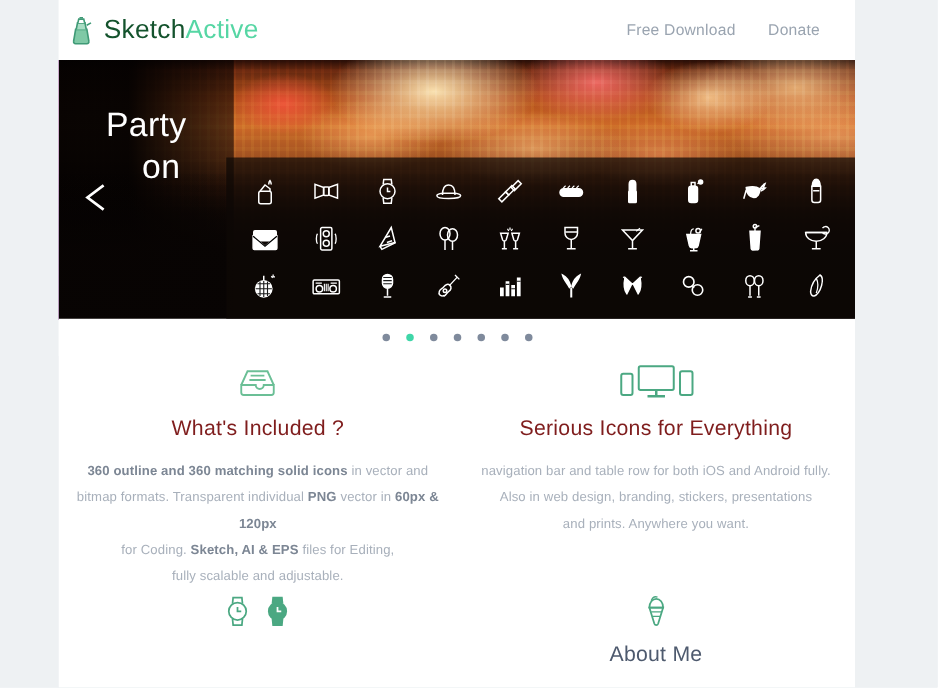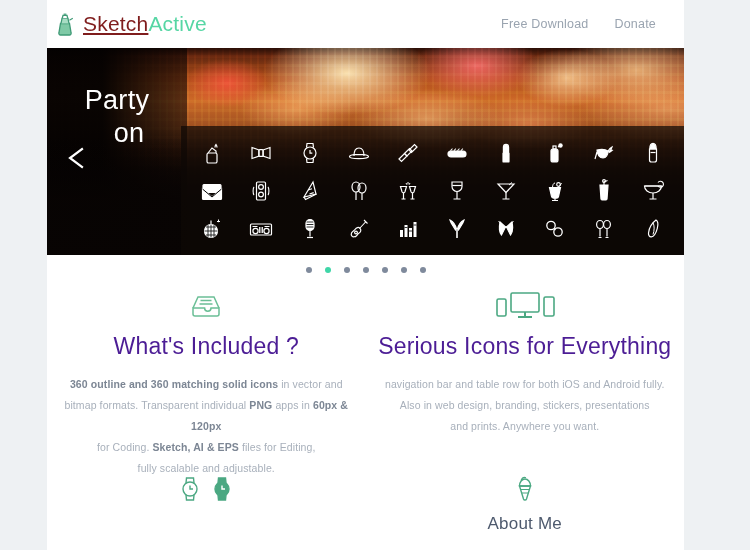--- a/index.html
+++ b/index.html
@@ -36,21 +36,21 @@
     align-items: center;
     margin-left: 7px;
   }
   .brand-icon { width: 22px; height: 26px; display: block; }
   .brand-text {
     font-size: 21px;
     letter-spacing: 0.2px;
     margin-left: 7px;
     font-weight: 400;
   }
-  .brand-a { color: #7f1d1d; text-decoration: underline; }
+  .brand-a { color: #14532d; }
   .brand-b { color: #56d6a4; }
 
   .nav {
     margin-left: auto;
     margin-right: 28px;
     display: flex;
     align-items: flex-start;
     gap: 26px;
   }
   .nav a {
@@ -167,22 +167,22 @@
     width: 637px;
     display: flex;
   }
   .feature {
     width: 50%;
     text-align: center;
     padding: 0 12px;
   }
   .feat-icon { height: 42px; display: flex; align-items: center; justify-content: center; }
   .feat-title {
-    color: #4c1d95;
-    font-size: 23px;
+    color: #7f1d1d;
+    font-size: 17px;
     font-weight: 400;
     margin-top: 6px;
     letter-spacing: 0.2px;
   }
   .feat-body {
     margin-top: 14px;
     color: #a8b0bb;
     font-size: 10.5px;
     line-height: 2.0;
     letter-spacing: 0.1px;
@@ -493,21 +493,21 @@
       <div class="feat-icon">
         <svg width="38" height="32" viewBox="0 0 38 32" fill="none" stroke="#6bbf96" stroke-width="1.5">
           <path d="M6 18 L11 7 h16 l5 11"></path>
           <path d="M6 18v6a2 2 0 0 0 2 2h22a2 2 0 0 0 2-2v-6h-8a3.2 3.2 0 0 1-6.4 0H6z"></path>
           <path d="M13.5 10.5h11M12.5 14h13"></path>
         </svg>
       </div>
       <div class="feat-title">What's Included ?</div>
       <div class="feat-body">
         <div><b>360 outline and 360 matching solid icons</b><span> in vector and</span></div>
-        <div><span>bitmap formats. Transparent individual </span><b>PNG</b><span> apps in </span><b>60px &amp; 120px</b></div>
+        <div><span>bitmap formats. Transparent individual </span><b>PNG</b><span> vector in </span><b>60px &amp; 120px</b></div>
         <div><span>for Coding. </span><b>Sketch, AI &amp; EPS</b><span> files for Editing,</span></div>
         <div><span>fully scalable and adjustable.</span></div>
       </div>
     </div>
 
     <div class="feature">
       <div class="feat-icon">
         <svg width="62" height="32" viewBox="0 0 62 32" fill="none" stroke="#4ba882" stroke-width="1.6">
           <rect x="3" y="9" width="9" height="17" rx="1.6"></rect>
           <rect x="17" y="3" width="28" height="19" rx="1.4"></rect>

